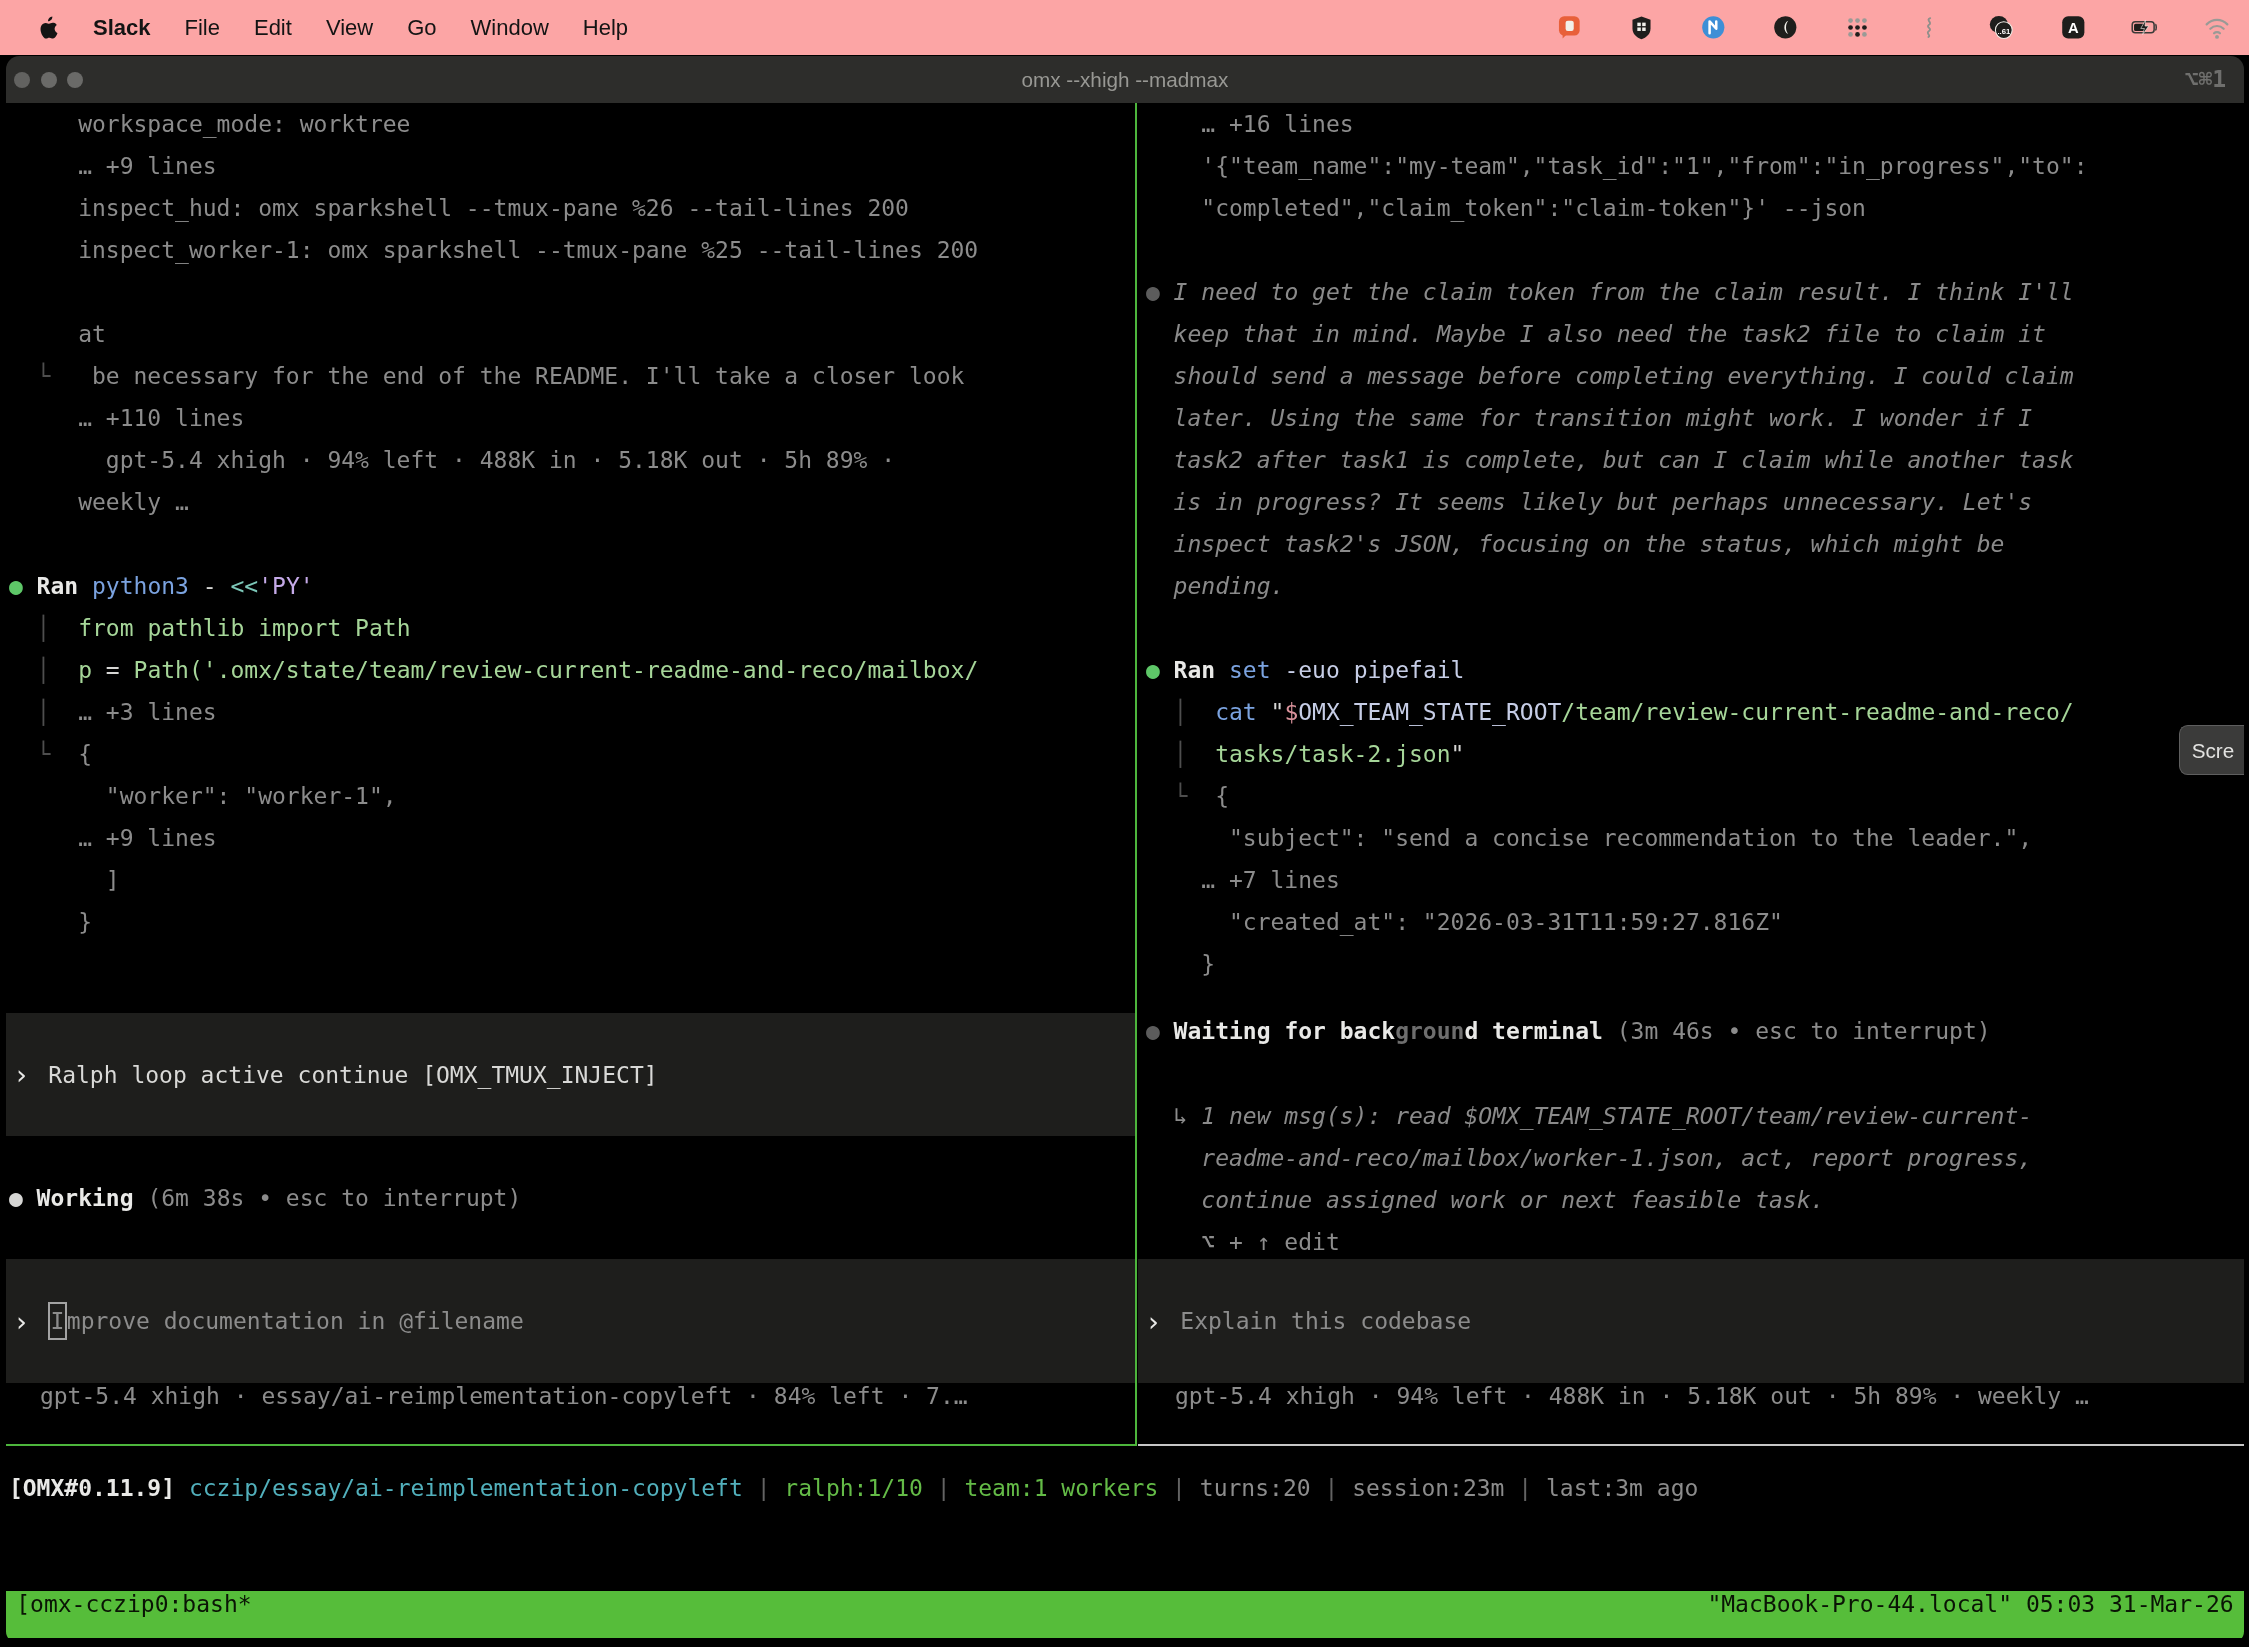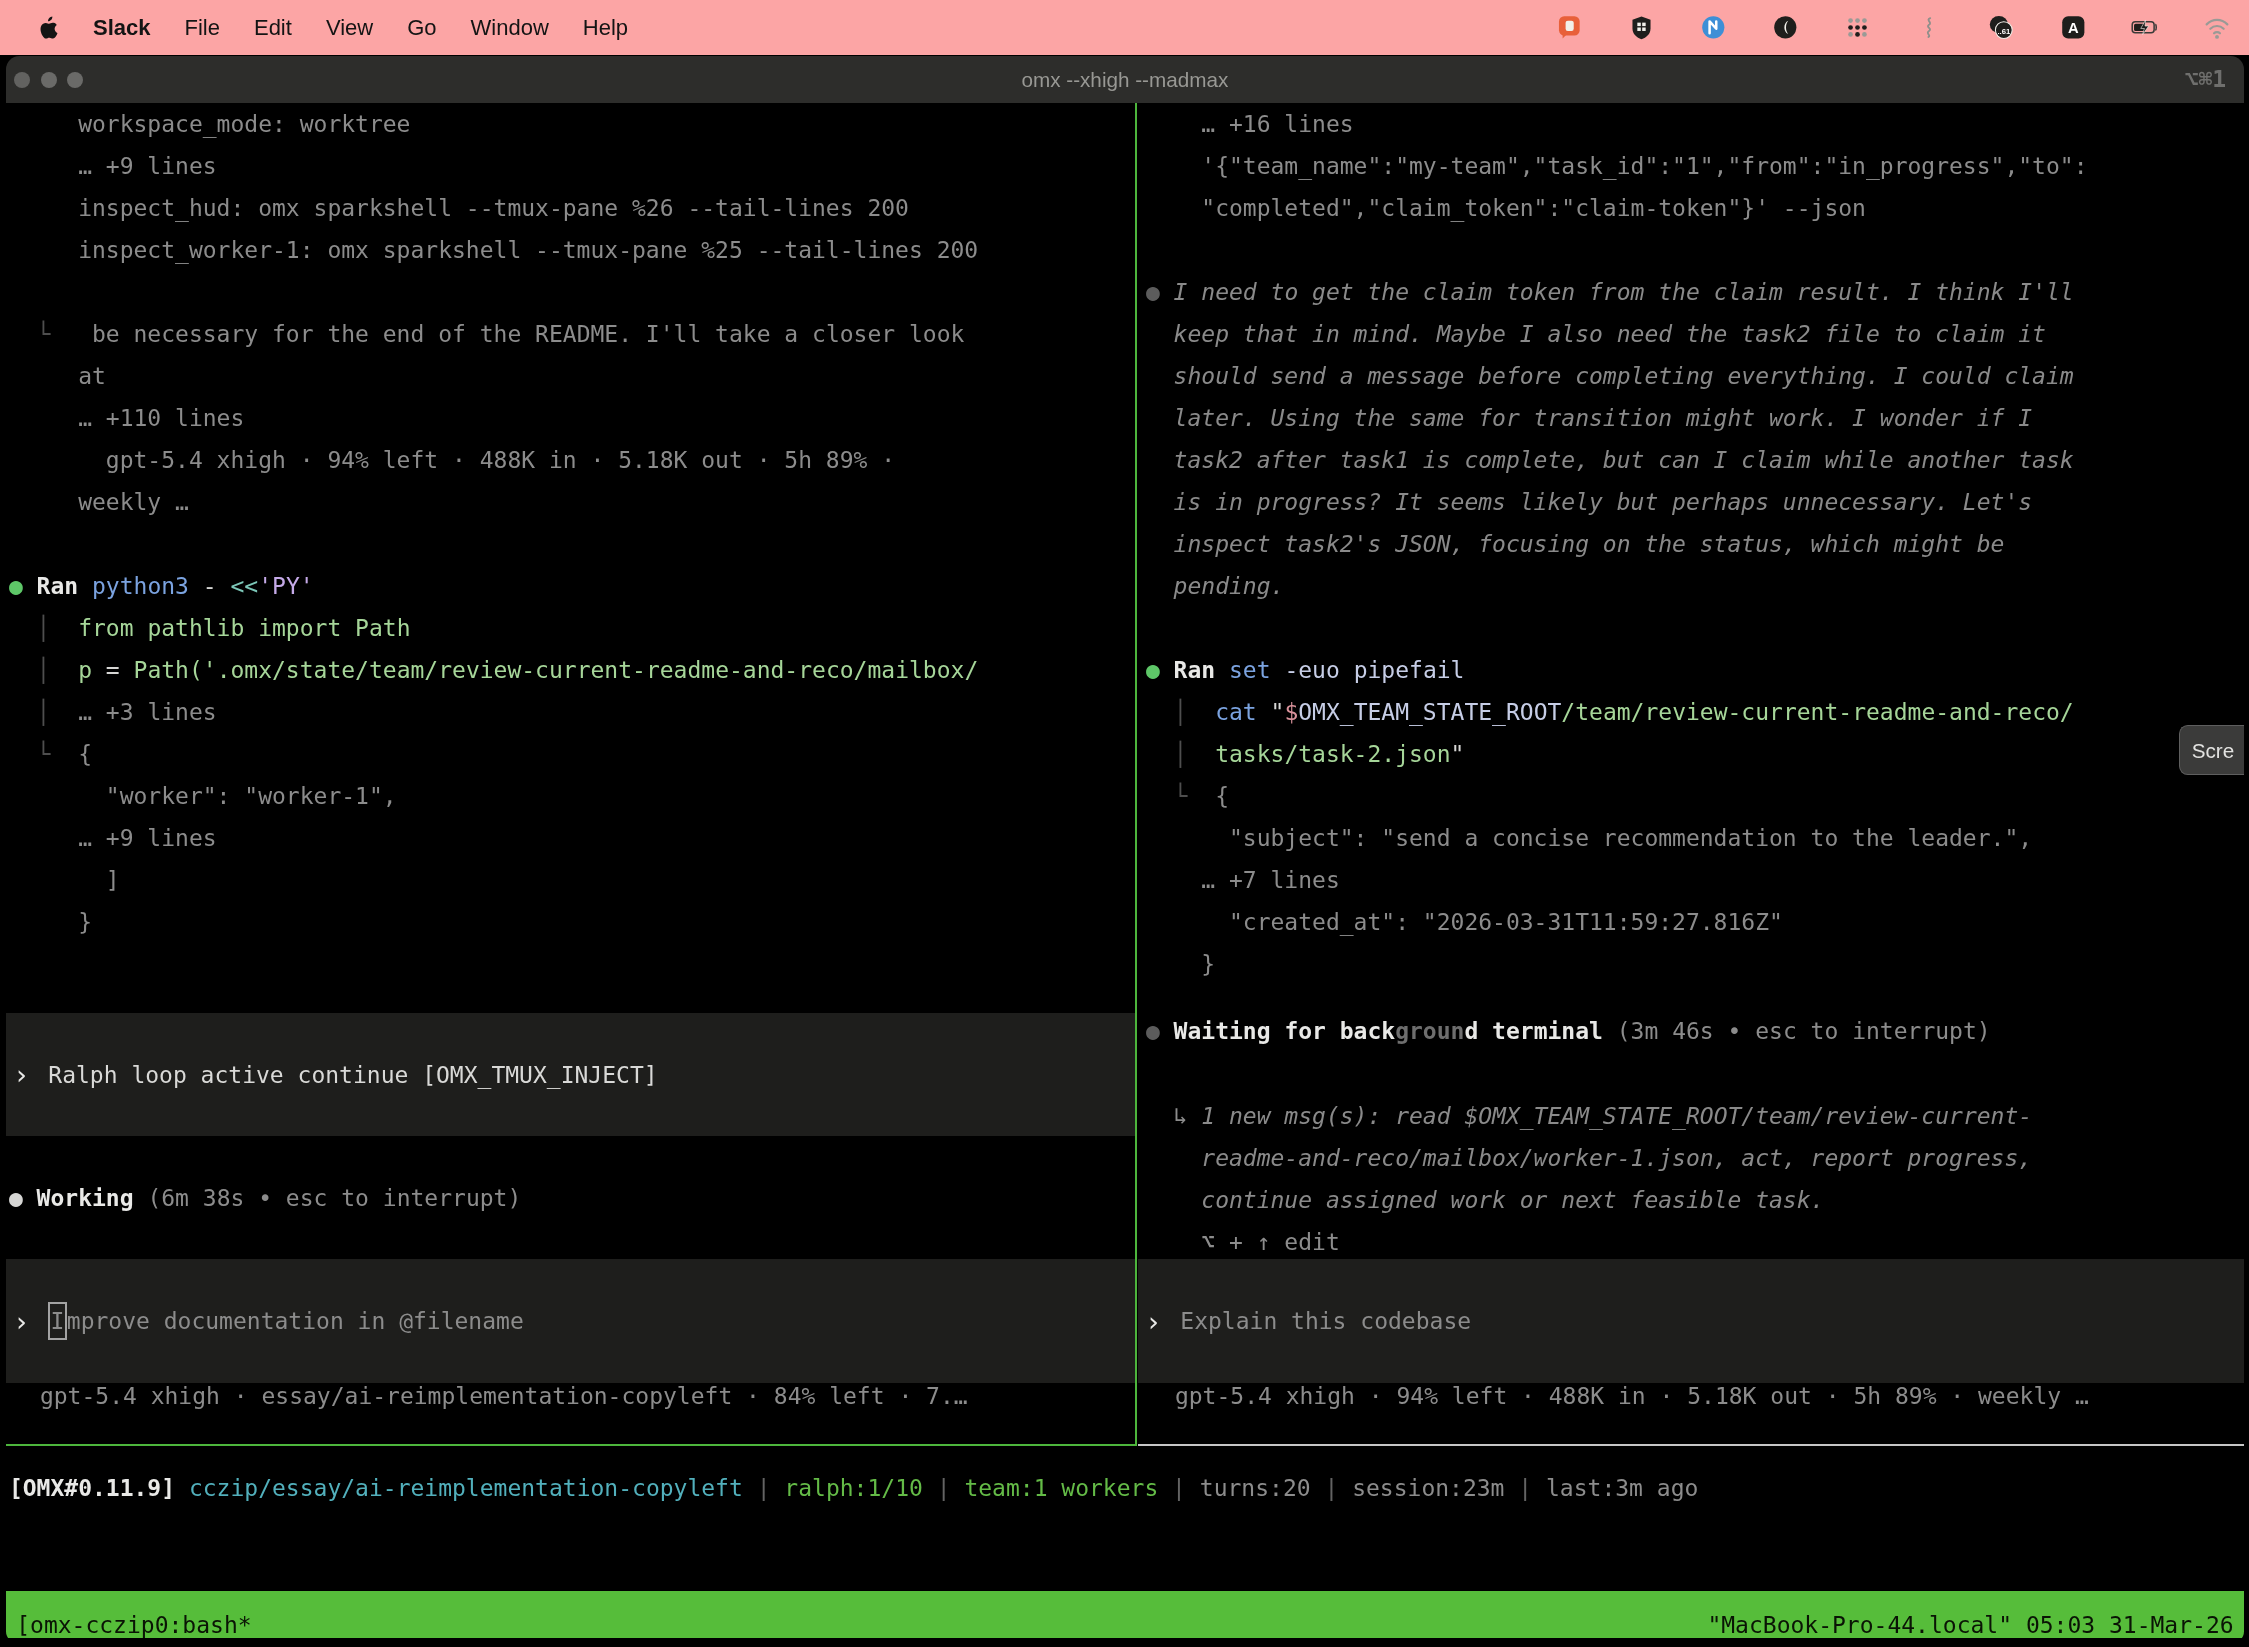--- a/index.html
+++ b/index.html
@@ -48,21 +48,21 @@
   .abs-line{position:absolute;}
   .working-line{left:3px;top:1121px;}
   .waiting-line{left:1140px;top:954px;}
   .msg-block{left:1140px;top:1039px;}
   .edit-line{left:1140px;top:1165px;}
   .status-line{color:#8c8c8c;}
   .status-left{left:34px;top:1327px;}
   .status-right{left:1169px;top:1327px;}
   .hud-line{left:3px;top:1411px;}
 
-  .tmuxbar{position:absolute;left:0;right:0;top:1535px;height:47px;background:#56bd3a;display:flex;align-items:flex-end;justify-content:space-between;padding:0 10.3px;box-sizing:border-box;color:#0a1405;}
+  .tmuxbar{position:absolute;left:0;right:0;top:1535px;height:47px;background:#56bd3a;display:flex;align-items:flex-start;justify-content:space-between;padding:0 10.3px;box-sizing:border-box;color:#0a1405;}
 
   .tooltip{position:absolute;right:0;top:669px;width:65px;height:50px;background:#3b3b3a;border:0.7px solid #5f5f5f;border-right:none;border-radius:8.9px 0 0 8.9px;color:#e2e2e0;font-size:20.7px;line-height:49px;padding-left:11.8px;box-sizing:border-box;overflow:hidden;}
 
   
   .c-dim{color:#8c8c8c;}
   .c-bold{color:#e9e9e7;font-weight:bold;}
   .c-white{color:#d6d6d4;}
   .c-blue{color:#7ba3e0;}
   .c-arg{color:#c6cde6;}
   .c-pink{color:#d9929b;}
@@ -191,22 +191,22 @@
     <div class="wtitle">omx --xhigh --madmax</div>
     <div class="wshortcut mono">⌥⌘1</div>
   </div>
 
   <div class="pane-lines pane-left mono">
       <div class="tl"><span class="c-dim">     workspace_mode: worktree</span></div>
       <div class="tl"><span class="c-dim">     … +9 lines</span></div>
       <div class="tl"><span class="c-dim">     inspect_hud: omx sparkshell --tmux-pane %26 --tail-lines 200</span></div>
       <div class="tl"><span class="c-dim">     inspect_worker-1: omx sparkshell --tmux-pane %25 --tail-lines 200</span></div>
       <div class="tl">&nbsp;</div>
+      <div class="tl"><span class="c-dim">     at</span></div>
       <div class="tl"><span class="c-guide">  └</span><span class="c-dim">   be necessary for the end of the README. I'll take a closer look</span></div>
-      <div class="tl"><span class="c-dim">     at</span></div>
       <div class="tl"><span class="c-dim">     … +110 lines</span></div>
       <div class="tl"><span class="c-dim">       gpt-5.4 xhigh · 94% left · 488K in · 5.18K out · 5h 89% ·</span></div>
       <div class="tl"><span class="c-dim">     weekly …</span></div>
       <div class="tl">&nbsp;</div>
       <div class="tl"><span class="c-bgreen">●</span><span class="c-dim"> </span><span class="c-bold">Ran</span><span class="c-dim"> </span><span class="c-blue">python3</span><span class="c-white"> -</span><span class="c-teal"> &lt;&lt;</span><span class="c-purple">'PY'</span></div>
       <div class="tl"><span class="c-guide">  │  </span><span class="c-green">from pathlib import Path</span></div>
       <div class="tl"><span class="c-guide">  │  </span><span class="c-green">p </span><span class="c-white">= </span><span class="c-green">Path('.omx/state/team/review-current-readme-and-reco/mailbox/</span></div>
       <div class="tl"><span class="c-guide">  │  </span><span class="c-dim">… +3 lines</span></div>
       <div class="tl"><span class="c-guide">  └  </span><span class="c-dim">{</span></div>
       <div class="tl"><span class="c-dim">       "worker": "worker-1",</span></div>

